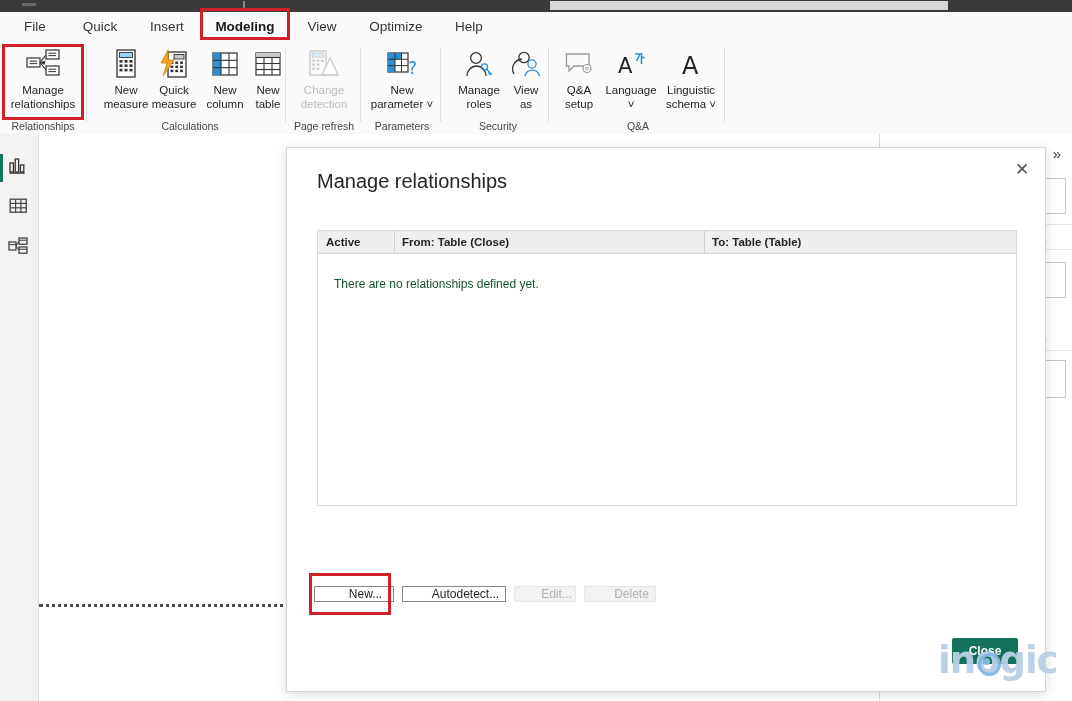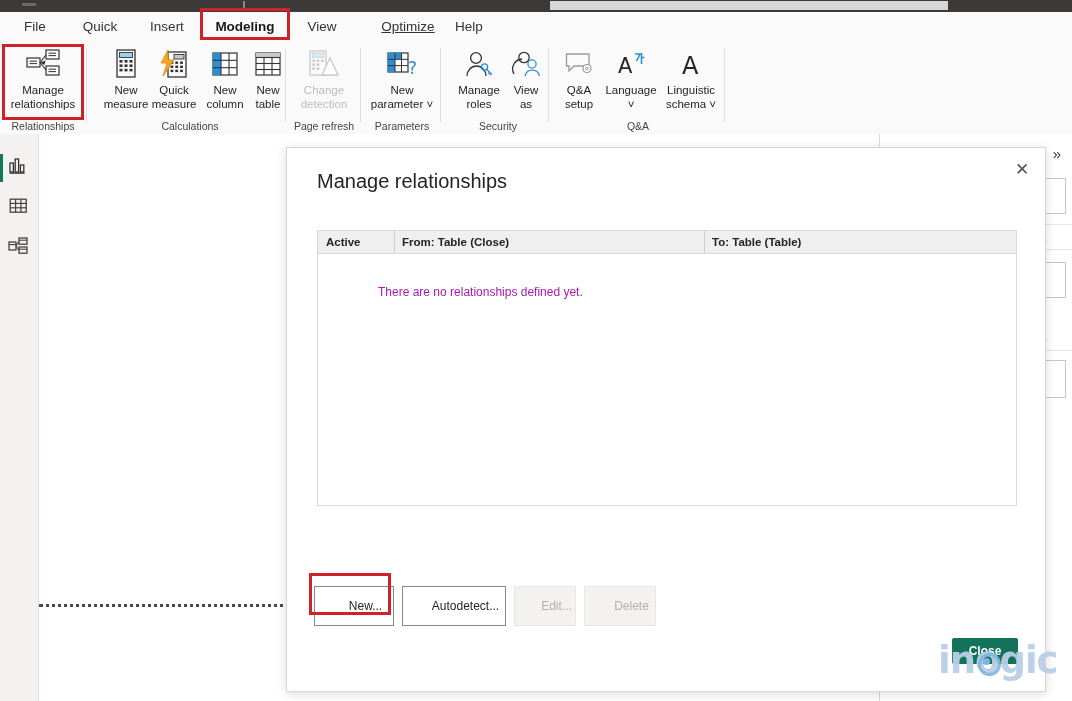--- a/index.html
+++ b/index.html
@@ -226,32 +226,31 @@
     font-weight: bold;
     color: #252423;
     white-space: nowrap;
   }
   .th-div {
     position: absolute; top: 0;
     width: 1px; height: 22px;
     background: #d0d0d0;
   }
   .tbl-empty {
-    position: absolute; left: 16px; top: 54px;
+    position: absolute; left: 16px; top: 46px;
     font-size: 12px;
-    color: #a21caf;
-    margin-left: 44px;
+    color: #14532d;
   }
   .dlg-actions {
     position: absolute; left: 0; top: 438px;
     width: 760px; height: 40px;
   }
   .btn {
     position: absolute; top: 0;
-    height: 40px;
+    height: 16px;
     border: 1px solid #8a8886;
     background: #ffffff;
     color: #252423;
     font-size: 12px;
     font-family: "Liberation Sans", sans-serif;
     display: flex; align-items: center; justify-content: center;
     cursor: default;
     box-sizing: border-box;
     padding-left: 23px;
   }
@@ -310,21 +309,21 @@
     <div class="titlebar-dot"></div>
     <div class="titlebar-search"></div>
   </div>
 
   <div class="ribbon-tabs" id="tabstrip">
       <div class="tab" style="left: 12px; width: 46px;"><span>File</span></div>
       <div class="tab" style="left: 70px; width: 60px;"><span>Quick</span></div>
       <div class="tab" style="left: 138px; width: 58px;"><span>Insert</span></div>
       <div class="tab active" style="left: 203px; width: 84px;"><span>Modeling</span><div class="tab-underline"></div></div>
       <div class="tab" style="left: 298px; width: 48px;"><span>View</span></div>
-      <div class="tab" style="left: 368px; width: 80px; text-decoration: underline;"><span>Optimize</span></div>
+      <div class="tab" style="left: 356px; width: 80px;"><span>Optimize</span></div>
       <div class="tab" style="left: 446px; width: 46px;"><span>Help</span></div>
     </div>
 
   <div class="ribbon-body" id="ribbonbody">
       <div class="rb-group" style="left: 0px; width: 86px;">
         <div class="rb-btn" style="left: 4px; width: 78px;">
           <div class="rb-ico">
             <svg width="34" height="30" viewBox="0 0 34 30">
               <rect x="1" y="9" width="13" height="9" fill="none" stroke="#333" stroke-width="1.2"></rect>
               <line x1="3.5" y1="12.2" x2="11" y2="12.2" stroke="#333" stroke-width="1"></line>

